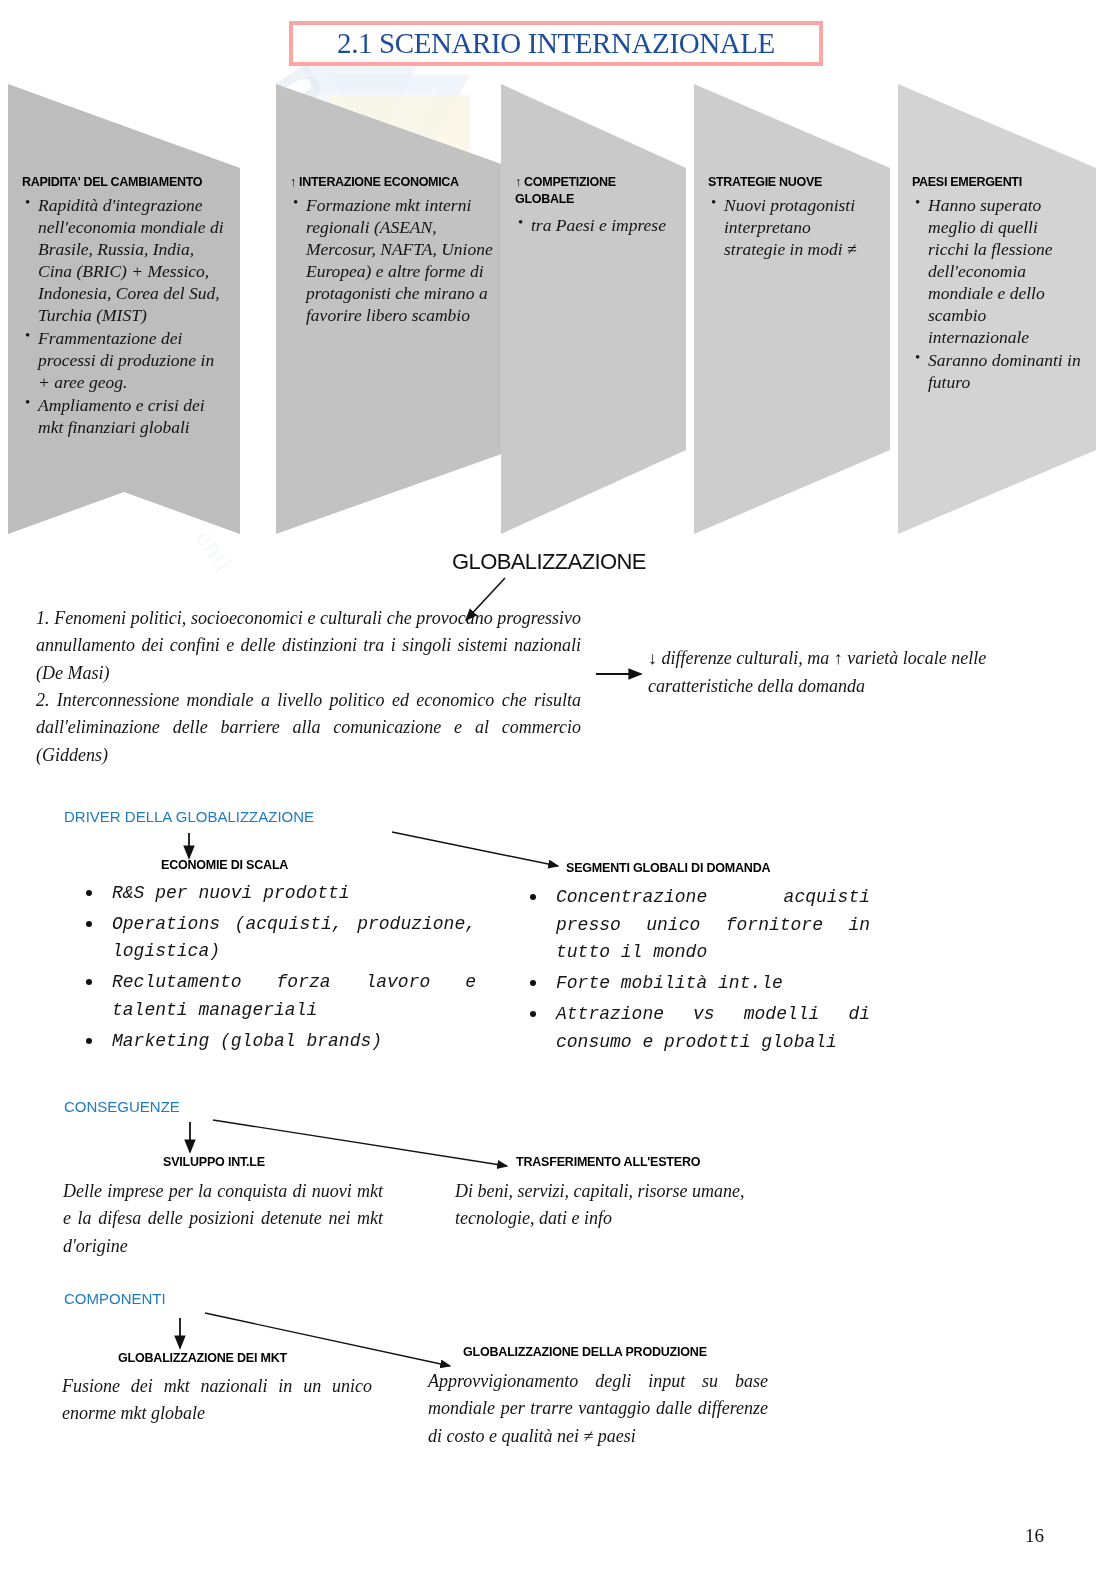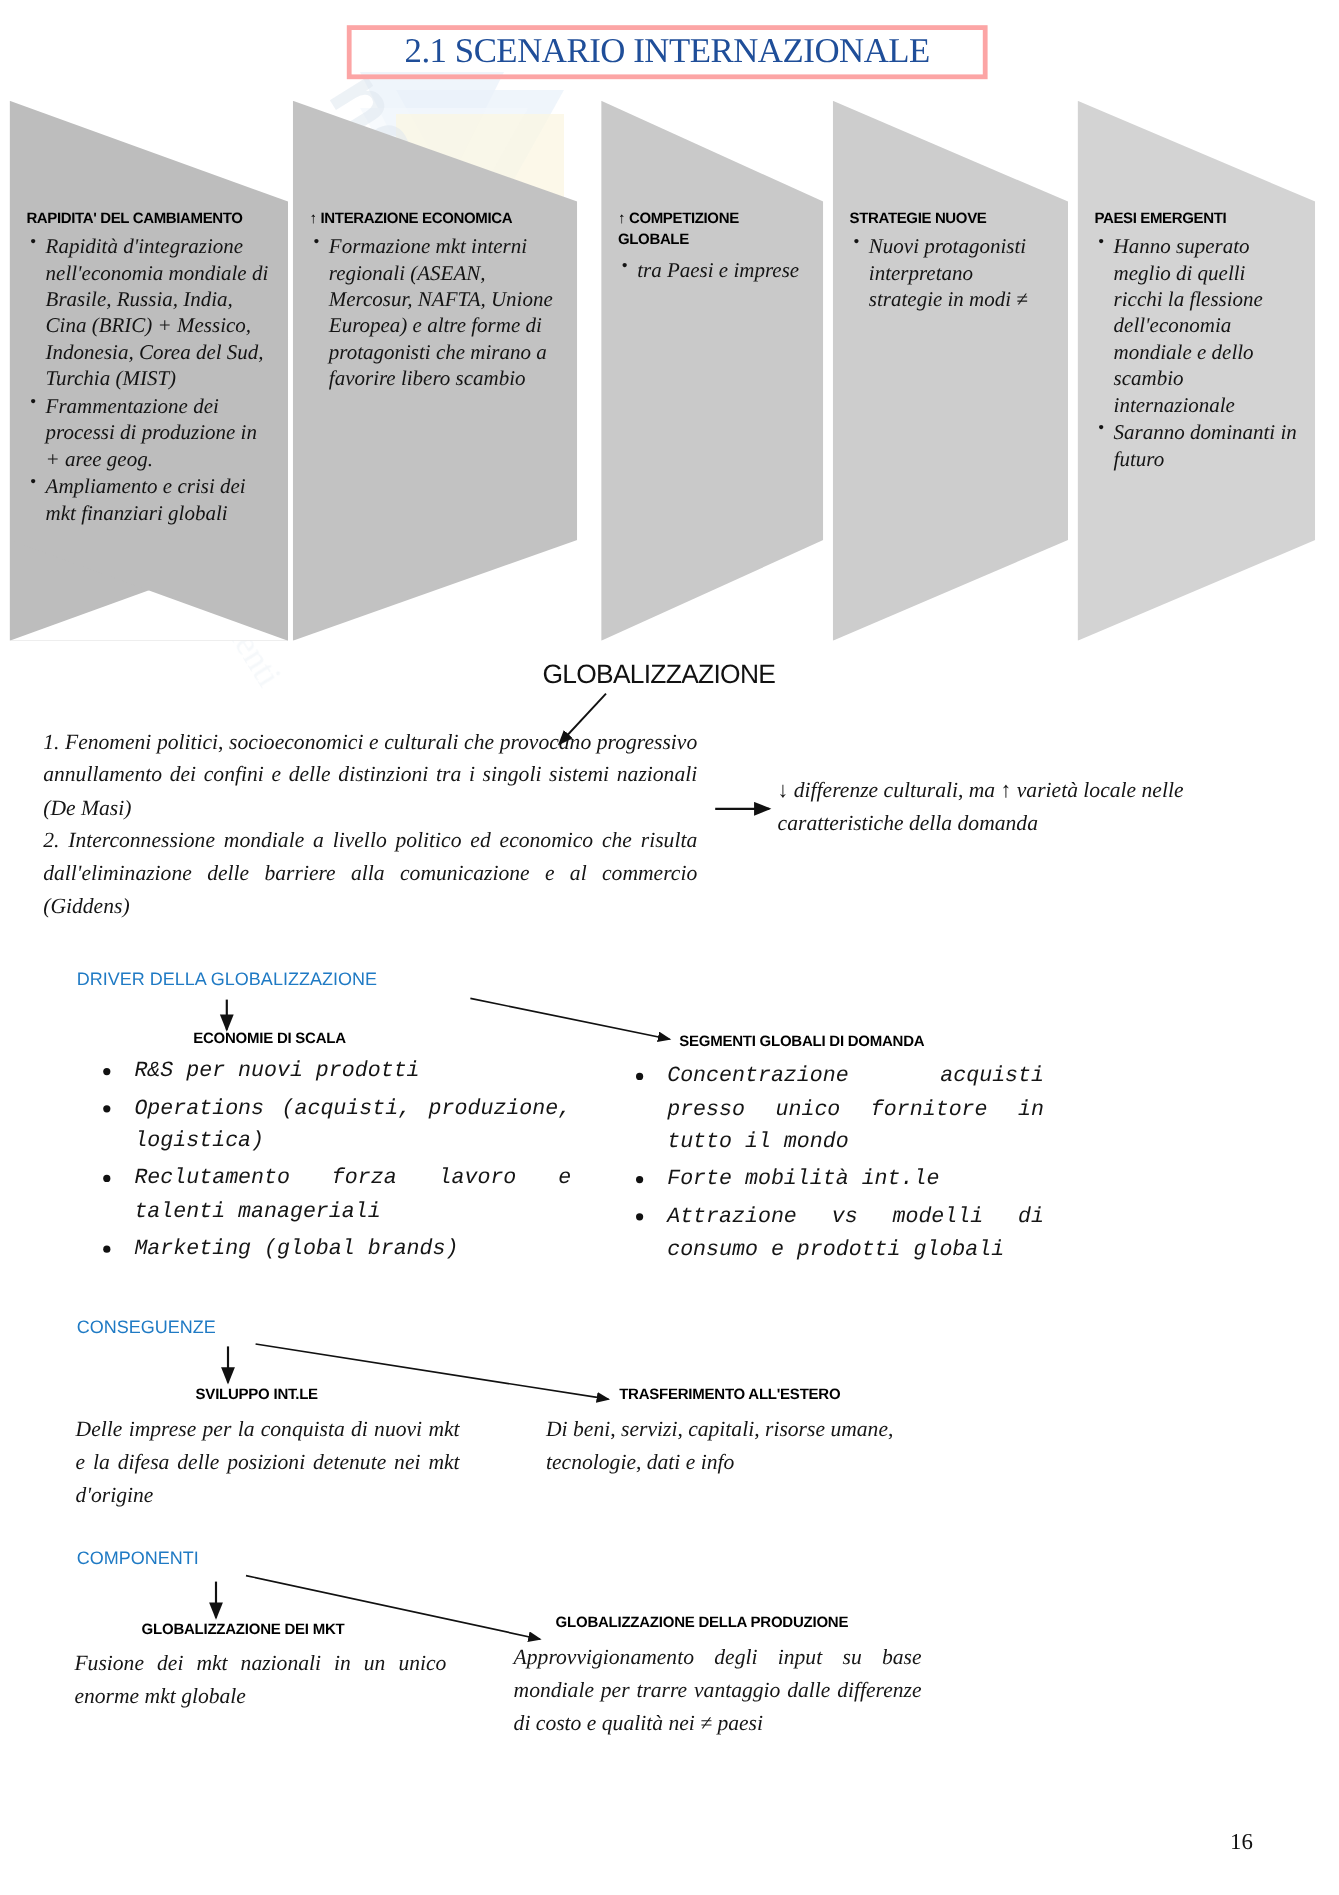--- a/index.html
+++ b/index.html
@@ -262,21 +262,21 @@
     <div class="body" style="padding-top:90px;">
       <div class="chev-head">RAPIDITA' DEL CAMBIAMENTO</div>
       <ul>
         <li>Rapidità d'integrazione nell'economia mondiale di Brasile, Russia, India, Cina (BRIC) + Messico, Indonesia, Corea del Sud, Turchia (MIST)</li>
         <li>Frammentazione dei processi di produzione in + aree geog.</li>
         <li>Ampliamento e crisi dei mkt finanziari globali</li>
       </ul>
     </div>
   </div>
 
-  <div class="chev" style="left:244px; width:237px;padding-left:16px;">
+  <div class="chev" style="left:276px; width:237px;padding-left:16px;">
     <svg class="shape" viewBox="0 0 237 450" preserveAspectRatio="none">
       <polygon points="0,0 237,84 237,366 0,450" fill="#c2c2c2"></polygon>
     </svg>
     <div class="body" style="padding-top:90px;">
       <div class="chev-head">↑ INTERAZIONE ECONOMICA</div>
       <ul>
         <li>Formazione mkt interni regionali (ASEAN, Mercosur, NAFTA, Unione Europea) e altre forme di protagonisti che mirano a favorire libero scambio</li>
       </ul>
     </div>
   </div>

